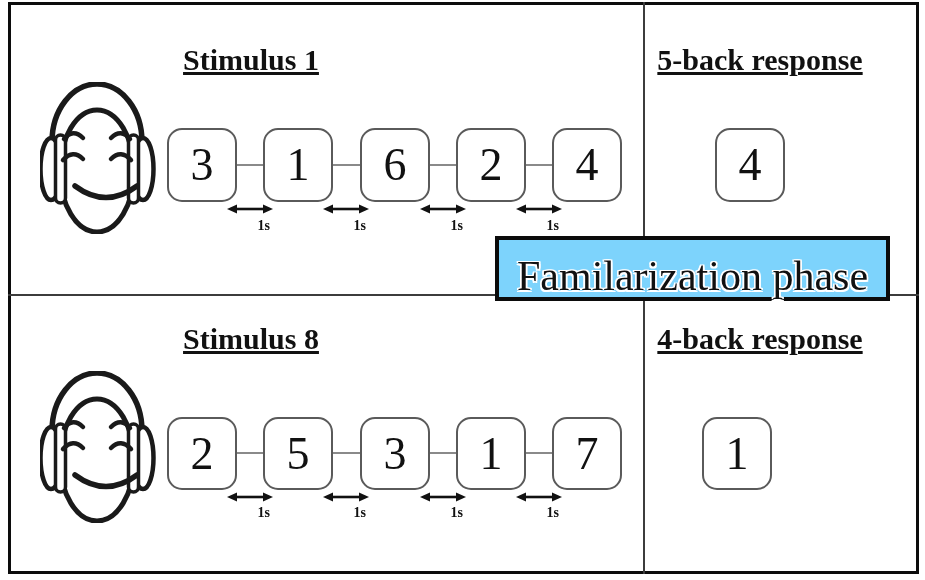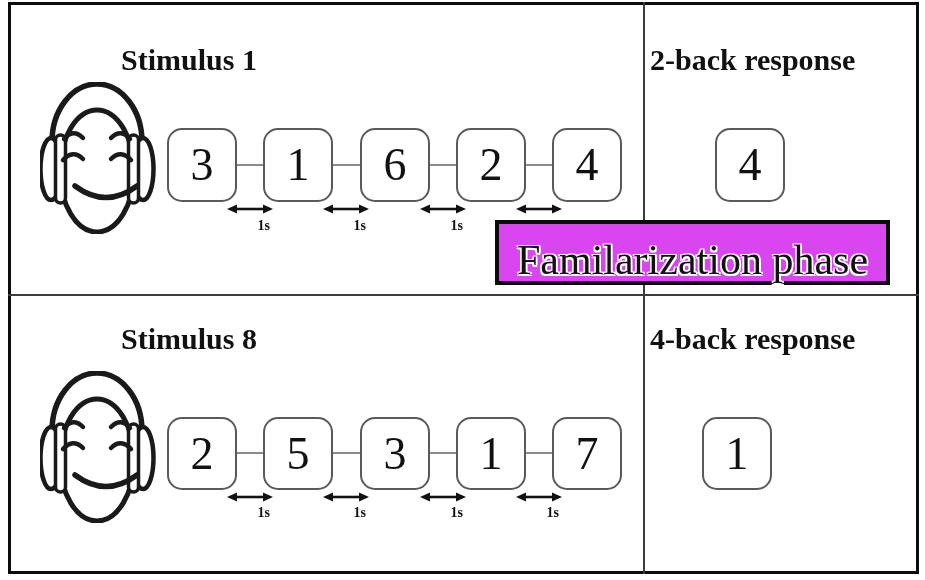--- a/index.html
+++ b/index.html
@@ -8,22 +8,22 @@
     font-family:"Liberation Serif","DejaVu Serif",serif;color:#111;
   }
   .frame{
     position:absolute;left:8px;top:2px;width:911px;height:572px;
     border:3px solid #0c0c0c;box-sizing:border-box;background:#fff;
   }
   .vline{position:absolute;left:643px;top:2px;width:2px;height:572px;background:#3c3c3c;}
   .hline{position:absolute;left:8px;top:294px;width:911px;height:2px;background:#3c3c3c;}
 
   .title{
-    position:absolute;width:260px;text-align:left;
-    font-weight:bold;font-size:30px;line-height:1.05;white-space:nowrap;
+    position:absolute;width:260px;text-align:center;
+    font-weight:bold;font-size:30px;line-height:1.05;white-space:nowrap;text-decoration:underline;
   }
   .stim-title{left:121px;}
   .resp-title{left:650px;width:220px;}
   .row1 .title{top:44px;}
   .row2 .title{top:323px;}
 
   .face{position:absolute;left:40px;width:116px;height:152px;}
   .row1 .face{top:82px;}
   .row2 .face{top:371px;}
 
@@ -54,40 +54,41 @@
   .ivl{
     position:absolute;width:40px;text-align:right;
     font-size:14px;font-weight:bold;line-height:1.2;
   }
   .row1 .ivl{top:218px;}
   .row2 .ivl{top:505px;}
   .l0{left:230px;} .l1{left:326px;} .l2{left:423px;} .l3{left:519px;}
 
   .banner{
     position:absolute;height:65px;box-sizing:border-box;z-index:6;
-    background:#d946ef;border:4px solid #0b0b0b;
+    background:#7dd3fc;border:4px solid #0b0b0b;
     display:flex;align-items:flex-end;justify-content:center;
     font-size:42px;line-height:0.98;white-space:nowrap;
     text-shadow:-1.5px -1.5px 0 #fff,1.5px -1.5px 0 #fff,-1.5px 1.5px 0 #fff,
       1.5px 1.5px 0 #fff,0 -1.5px 0 #fff,0 1.5px 0 #fff,-1.5px 0 0 #fff,1.5px 0 0 #fff;
+    margin-top:16px;
   }
   .banner1{left:495px;top:220px;width:395px;}
   .banner2{left:603px;top:501px;width:284px;}
 </style>
 </head>
 <body>
 
 <div class="canvas">
   <div class="frame"></div>
   <div class="vline"></div>
   <div class="hline"></div>
 
   <div class="row1">
     <div class="title stim-title">Stimulus 1</div>
-    <div class="title resp-title">2-back response</div>
+    <div class="title resp-title">5-back response</div>
 
     <svg class="face" viewBox="0 0 116 152">
       <g fill="none" stroke="#1a1a1a">
         <path d="M 12 60 A 45 58 0 0 1 102 60" stroke-width="5.5"></path>
         <ellipse cx="57" cy="89" rx="37" ry="61" stroke-width="5" fill="#fff"></ellipse>
         <ellipse cx="11" cy="87" rx="10.5" ry="31" stroke-width="4.5" fill="#fff"></ellipse>
         <rect x="15.5" y="53" width="10" height="68" rx="5" stroke-width="3.5" fill="#fff"></rect>
         <ellipse cx="103" cy="87" rx="10.5" ry="31" stroke-width="4.5" fill="#fff"></ellipse>
         <rect x="88.5" y="53" width="10" height="68" rx="5" stroke-width="3.5" fill="#fff"></rect>
         <path d="M 24 57 Q 33 46 43 56" stroke-width="4.5" stroke-linecap="round"></path>

